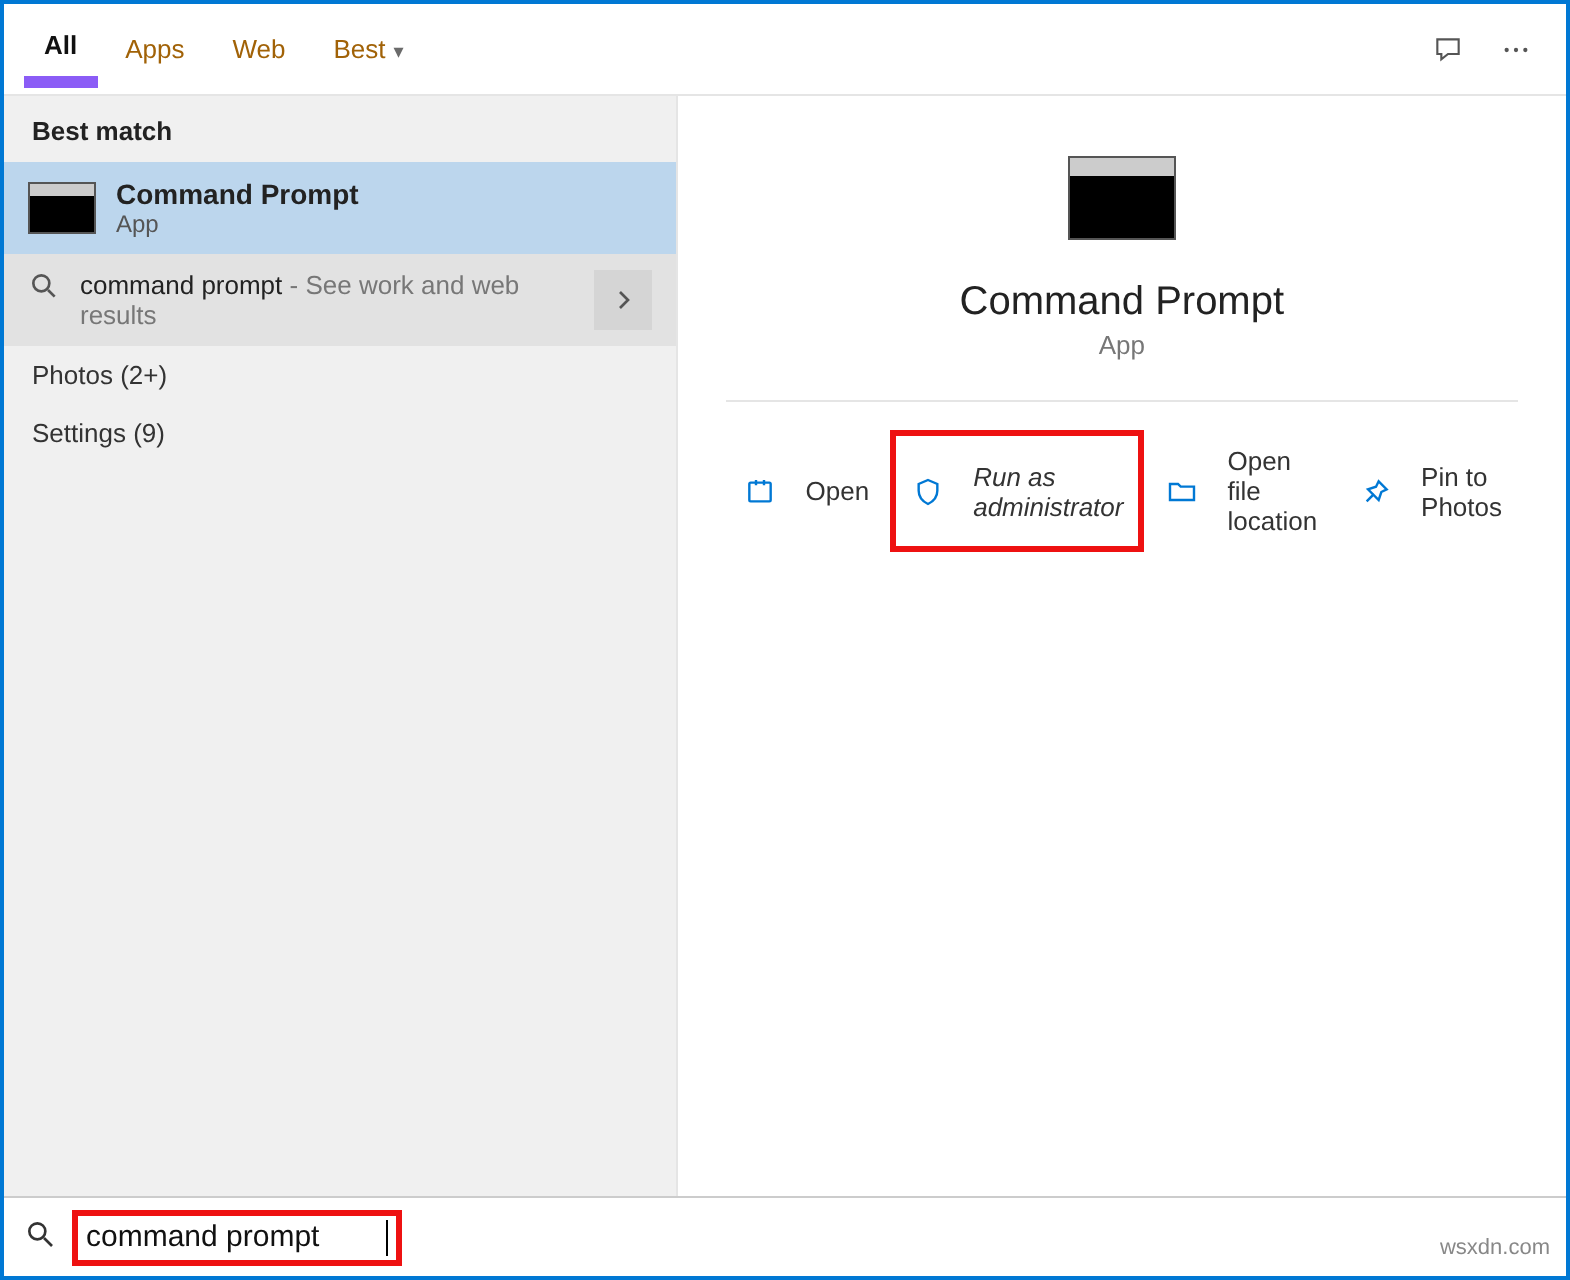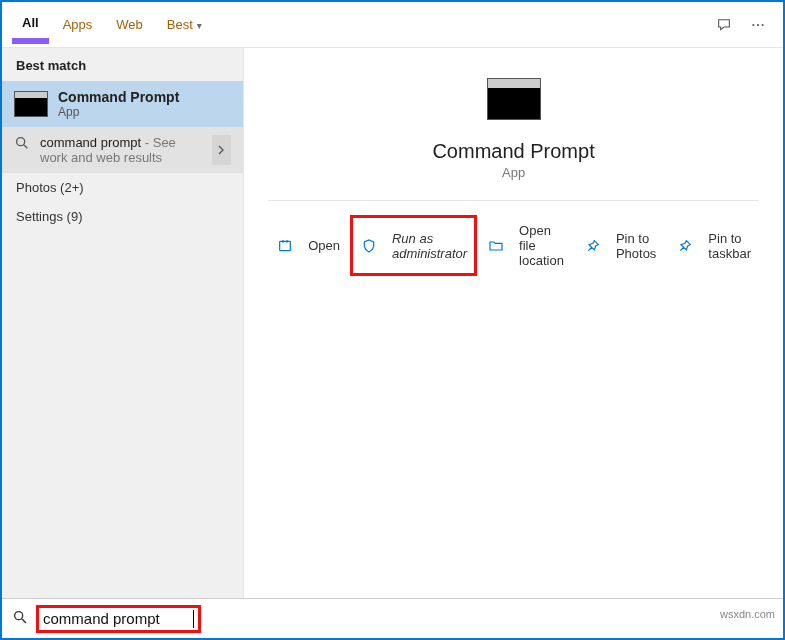--- a/index.html
+++ b/index.html
@@ -47,21 +47,21 @@
   .action.highlight { outline:3px solid #e11; outline-offset:-1px;font-style:italic; }
 
   
   .searchbar { height:40px; border-top:1px solid #ccc; display:flex; align-items:center; padding:0 10px; gap:8px; background:#fff; }
   .searchbar input { border:none; outline:none; font-size:15px; flex:1; color:#111; font-family:inherit; }
   .search-highlight { border:3px solid #e11; padding:0px 4px; display:flex; align-items:center; height:28px; }
   .search-highlight input { width:150px; }
   .caret { display:inline-block; width:1px; height:18px; background:#000; animation:blink 1s step-end infinite; }
   @keyframes blink { 50% {opacity:0;} }
 
-  .watermark { position:absolute; bottom:20px; right:10px; font-size:11px; color:#888; }
+  .watermark { position:absolute; bottom:10px; right:10px; font-size:11px; color:#888; }
 
   svg { width:16px; height:16px; }
 </style>
 </head>
 <body>
 
 <div class="frame">
   <div class="tabs">
     <div class="tab active">All</div>
     <div class="tab">Apps</div>
@@ -149,28 +149,20 @@
           <span>Open file location</span>
         </div>
         <div class="action">
           <span class="ic">
             <svg viewBox="0 0 24 24" fill="none" stroke="currentColor" stroke-width="1.8">
                 <path d="M14 4l6 6-4 2-2 6-4-4-5 5 5-5-4-4 6-2z"></path>
               </svg>
           </span>
           <span>Pin to Photos</span>
         </div>
-        <div class="action">
-          <span class="ic">
-            <svg viewBox="0 0 24 24" fill="none" stroke="currentColor" stroke-width="1.8">
-                <path d="M14 4l6 6-4 2-2 6-4-4-5 5 5-5-4-4 6-2z"></path>
-              </svg>
-          </span>
-          <span>Pin to taskbar</span>
-        </div>
       </div>
     </div>
   </div>
 
   <div class="searchbar">
     <span>
       <svg viewBox="0 0 24 24" fill="none" stroke="#333" stroke-width="2">
           <circle cx="10" cy="10" r="6"></circle>
           <line x1="15" y1="15" x2="21" y2="21"></line>
         </svg>

